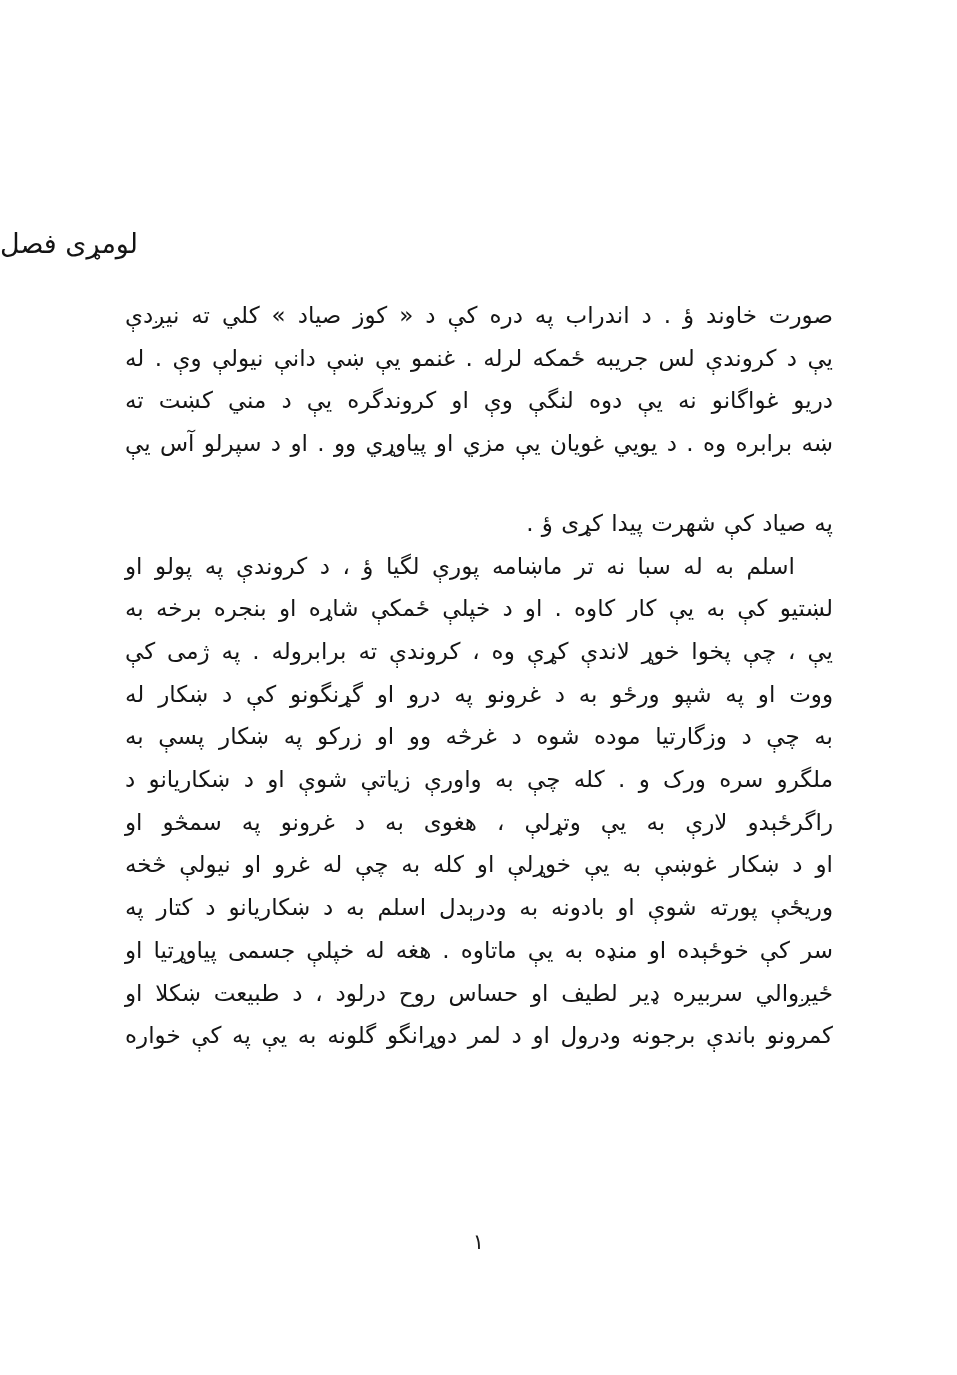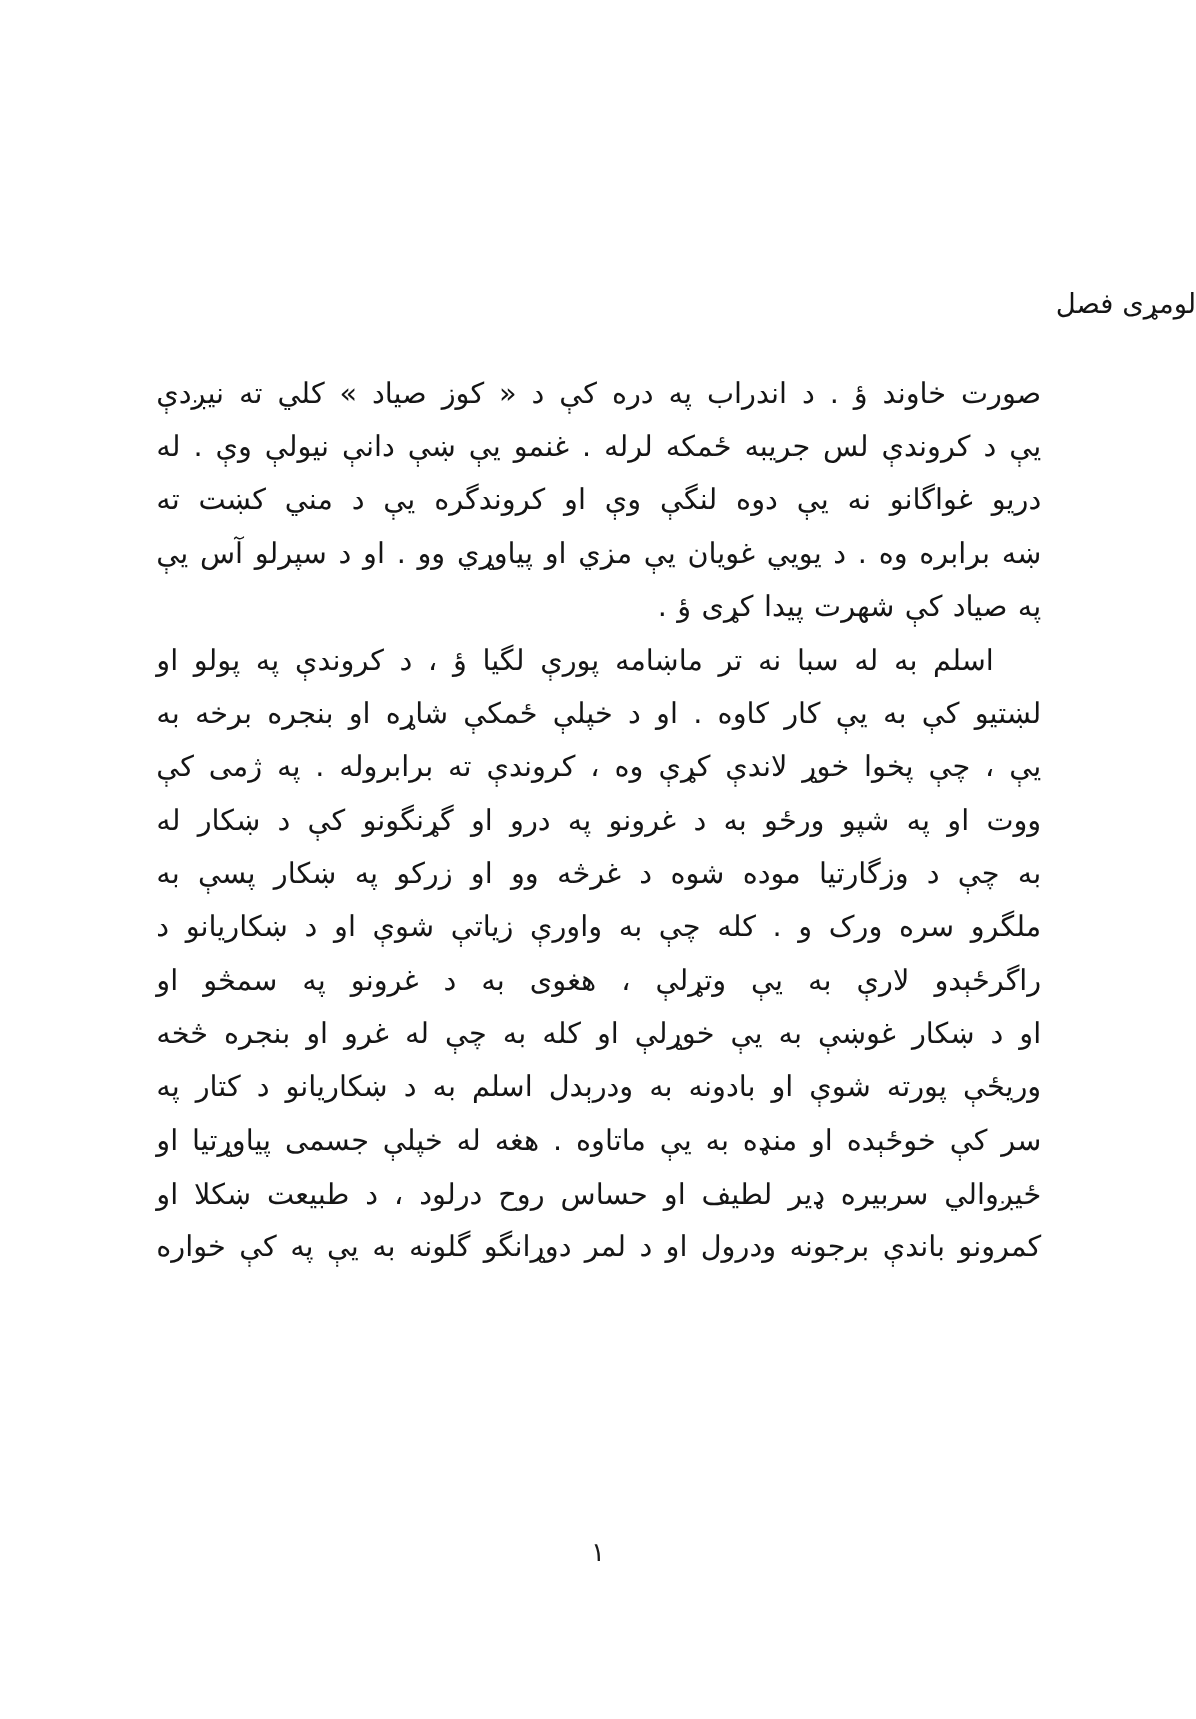--- a/index.html
+++ b/index.html
@@ -14,22 +14,22 @@
       background: #ffffff;
       overflow: hidden;
       font-family: "DejaVu Sans", sans-serif;
       color: #121212;
     }
     .chapter-title {
       position: absolute;
       top: 224px;
       left: 0;
       width: 100%;
-      text-align: right;
-      font-size: 22px;
+      text-align: left;
+      font-size: 27px;
       line-height: 40px;
       direction: rtl;
       color: #141414;
     }
     .body-text {
       position: absolute;
       top: 294px;
       right: 124px;
       width: 708px;
       direction: rtl;
@@ -46,20 +46,21 @@
       text-align: justify;
       text-align-last: justify;
       word-spacing: 1px;
     }
     .line.indent {
       padding-right: 38px;
       width: calc(100% - 38px);
     }
     .line.short {
       text-align-last: right;
+      margin-top: 37px;
     }
     .page-number {
       position: absolute;
       top: 1230px;
       left: 0;
       width: 100%;
       text-align: center;
       font-size: 21px;
       direction: rtl;
       color: #1a1a1a;
@@ -83,21 +84,21 @@
     </div>
 
     <div class="paragraph">
       <div class="line indent">اسلم به له سبا نه تر ماښامه پورې لگیا ؤ ، د کروندې په پولو او</div>
       <div class="line">لښتیو کې به یې کار کاوه . او د خپلې ځمکې شاړه او بنجره برخه به</div>
       <div class="line">یې ، چې پخوا خوړ لاندې کړې وه ، کروندې ته برابروله . په ژمی کې</div>
       <div class="line">ووت او په شپو ورځو به د غرونو په درو او گړنگونو کې د ښکار له</div>
       <div class="line">به چې د وزگارتیا موده شوه د غرڅه وو او زرکو په ښکار پسې به</div>
       <div class="line">ملگرو سره ورک و . کله چې به واورې زیاتې شوې او د ښکاریانو د</div>
       <div class="line">راگرځېدو لارې به یې وتړلې ، هغوی به د غرونو په سمڅو او</div>
-      <div class="line">او د ښکار غوښې به یې خوړلې او کله به چې له غرو او بنجره څخه</div>
+      <div class="line">او د ښکار غوښې به یې خوړلې او کله به چې له غرو او نیولې څخه</div>
       <div class="line">وریځې پورته شوې او بادونه به ودرېدل اسلم به د ښکاریانو د کتار په</div>
       <div class="line">سر کې خوځېده او منډه به یې ماتاوه . هغه له خپلې جسمی پیاوړتیا او</div>
       <div class="line">ځیږوالي سربیره ډیر لطیف او حساس روح درلود ، د طبیعت ښکلا او</div>
       <div class="line">کمرونو باندې برجونه ودرول او د لمر دوړانگو گلونه به یې په کې خواره</div>
     </div>
 
   </div>
 
   <div class="page-number">١</div>
 

